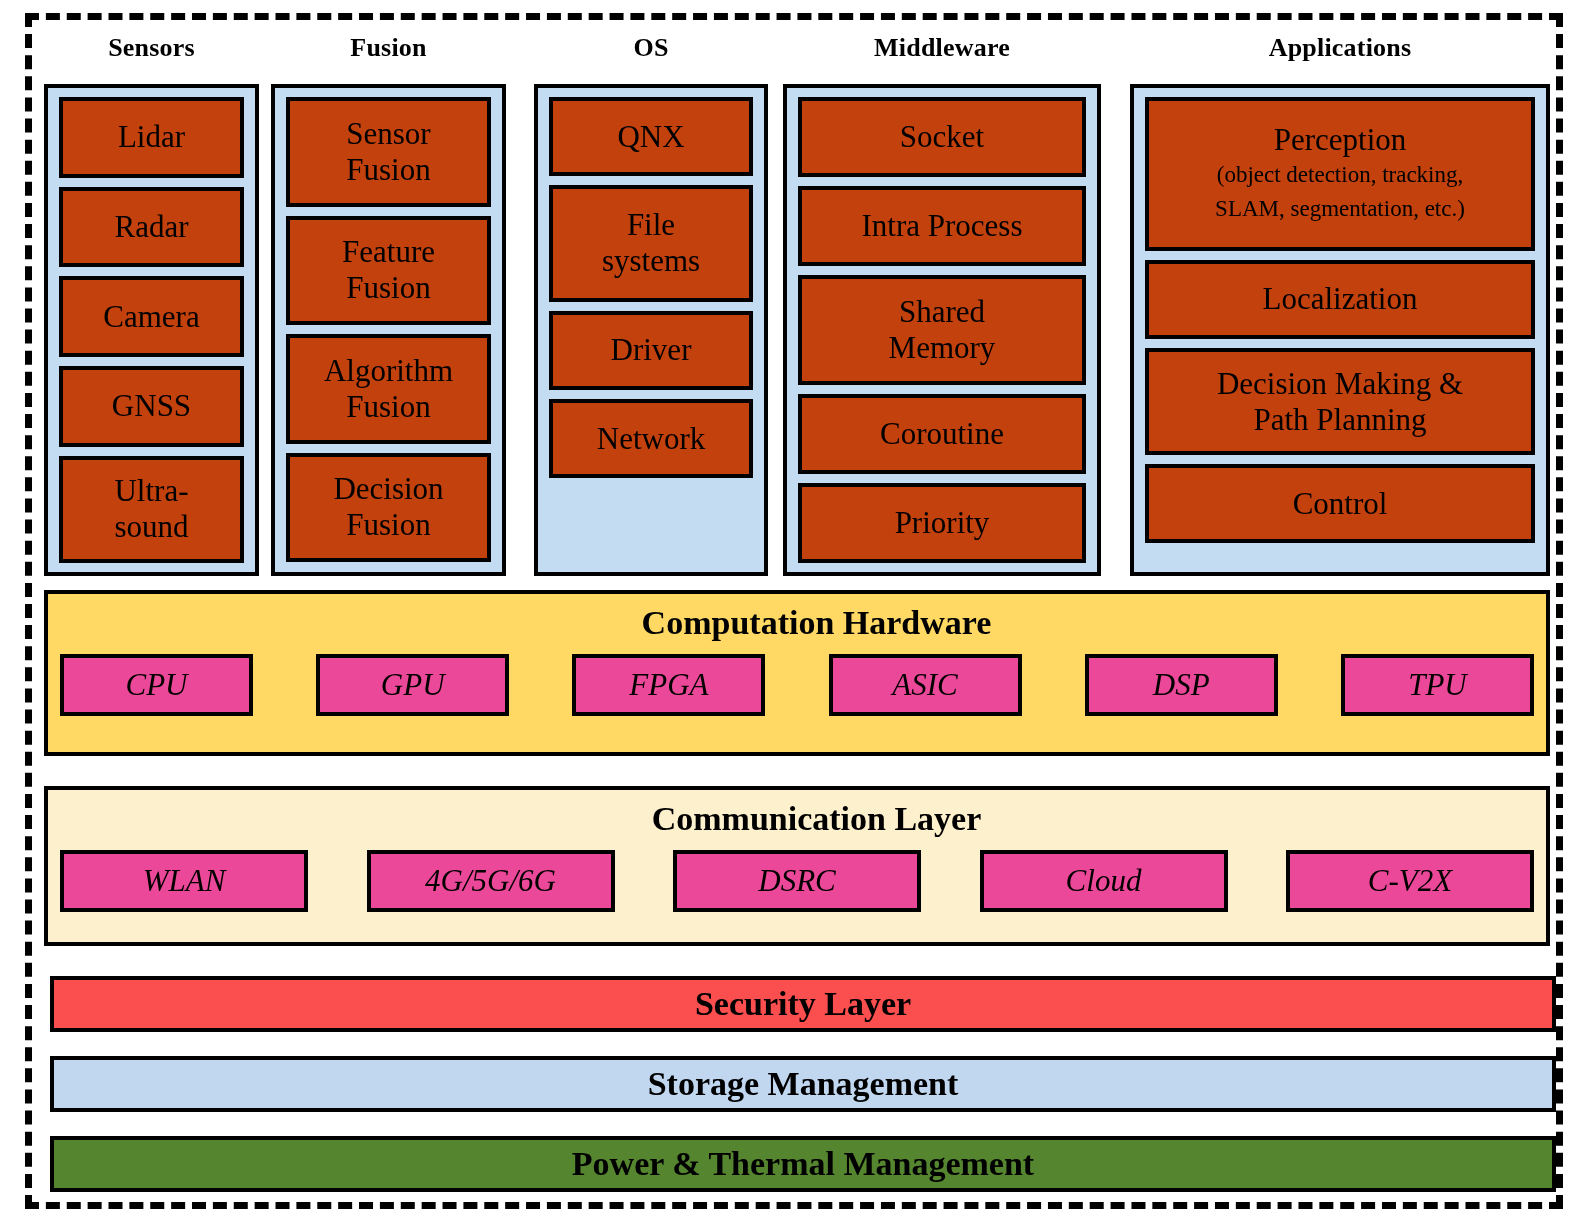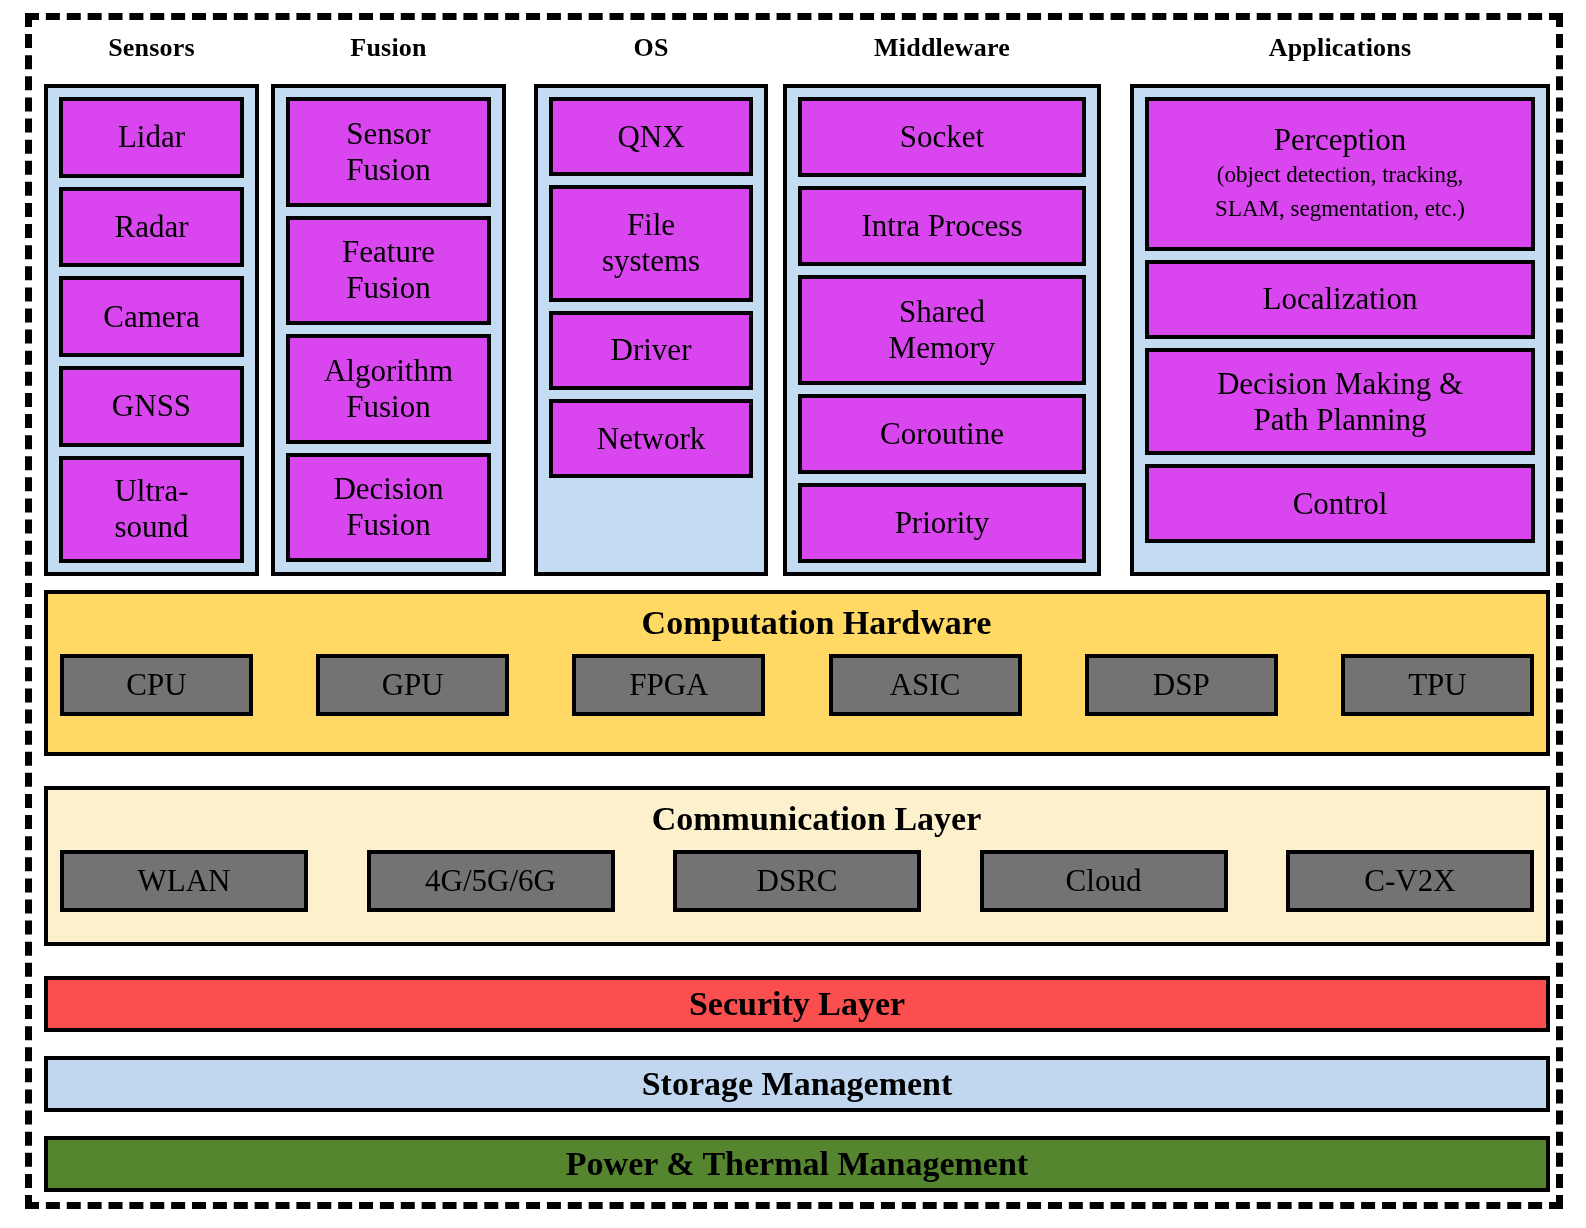--- a/index.html
+++ b/index.html
@@ -63,21 +63,21 @@
     right: 0;
     background: #c4dcf2;
     border: 4px solid #000000;
     box-sizing: border-box;
     padding: 9px 11px;
     display: flex;
     flex-direction: column;
     justify-content: flex-start;
   }
   .cell {
-    background: #d946ef;
+    background: #c2410c;
     border: 4px solid #000000;
     box-sizing: border-box;
     display: flex;
     align-items: center;
     justify-content: center;
     text-align: center;
     font-size: 31px;
     line-height: 36px;
     margin-bottom: 9px;
     padding: 2px 4px;
@@ -105,48 +105,49 @@
     line-height: 40px;
     padding-top: 9px;
     margin-left: 39px;
   }
   .chips {
     display: flex;
     justify-content: space-between;
     padding: 11px 12px 12px 12px;
   }
   .chip {
-    background: #737373;
+    background: #ec4899;
     border: 4px solid #000000;
     box-sizing: border-box;
     display: flex;
     align-items: center;
     justify-content: center;
     font-size: 31px;
     line-height: 34px;
     height: 62px;
+    font-style: italic;
   }
 
   #hardware {
     top: 590px;
     height: 166px;
     background: #ffd964;
   }
   #hardware .chip { width: 193px; }
 
   #communication {
     top: 786px;
     height: 160px;
     background: #fdf0cc;
   }
   #communication .chip { width: 248px; }
 
   .bar {
     position: absolute;
-    left: 44px;
+    left: 50px;
     width: 1506px;
     height: 56px;
     border: 4px solid #000000;
     box-sizing: border-box;
     display: flex;
     align-items: center;
     justify-content: center;
     font-weight: bold;
     font-size: 34px;
   }

